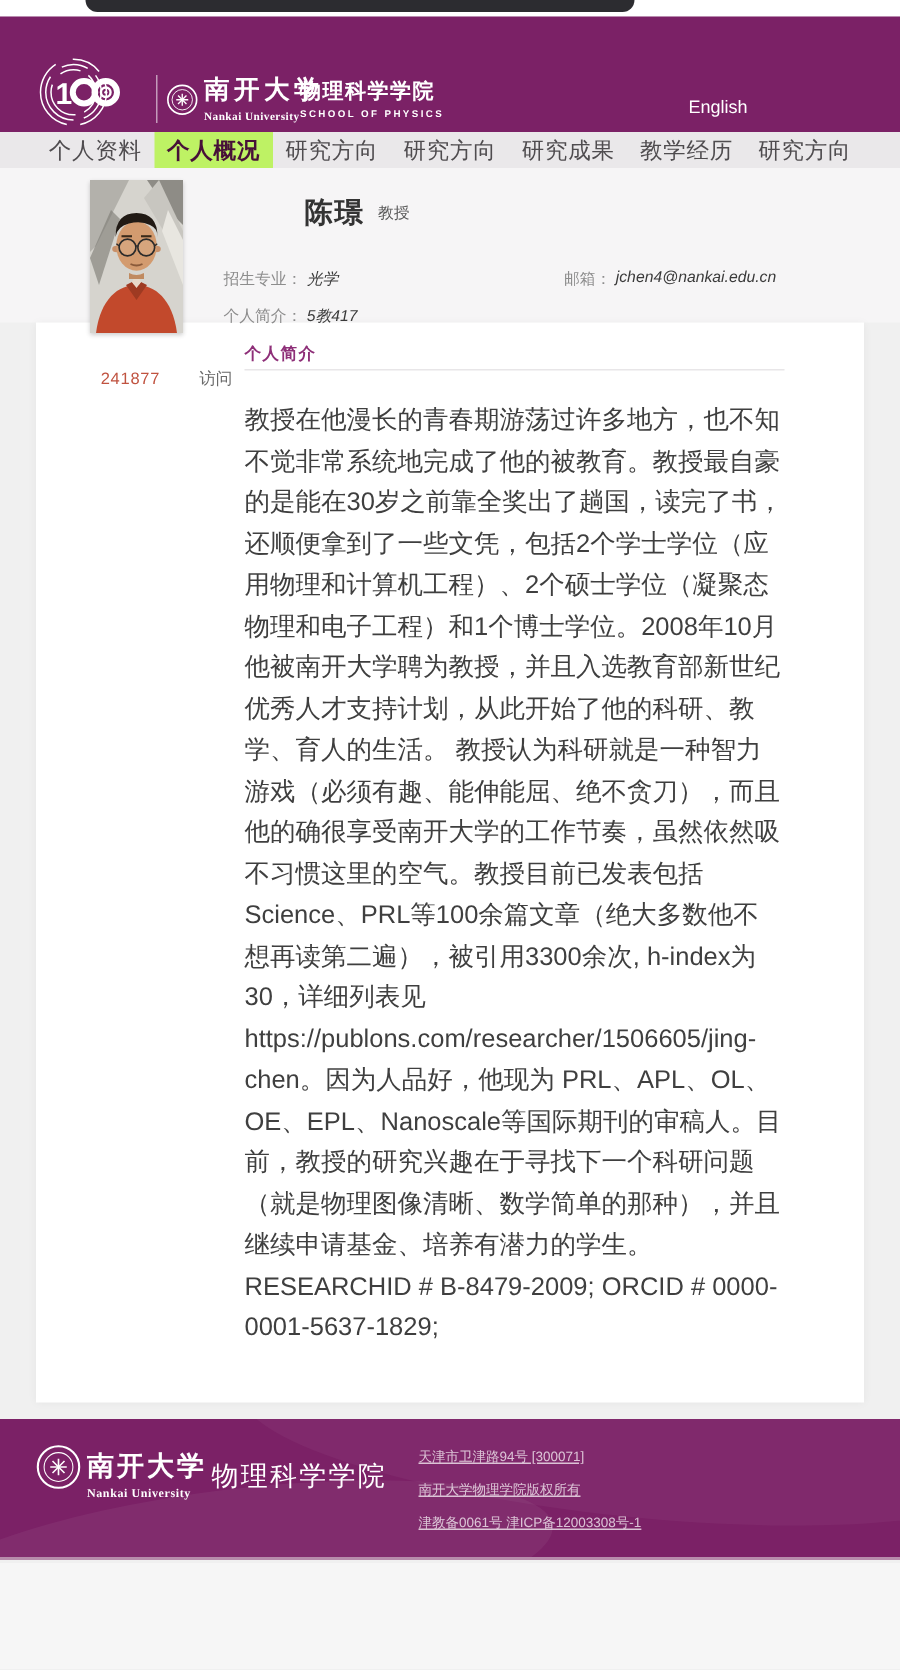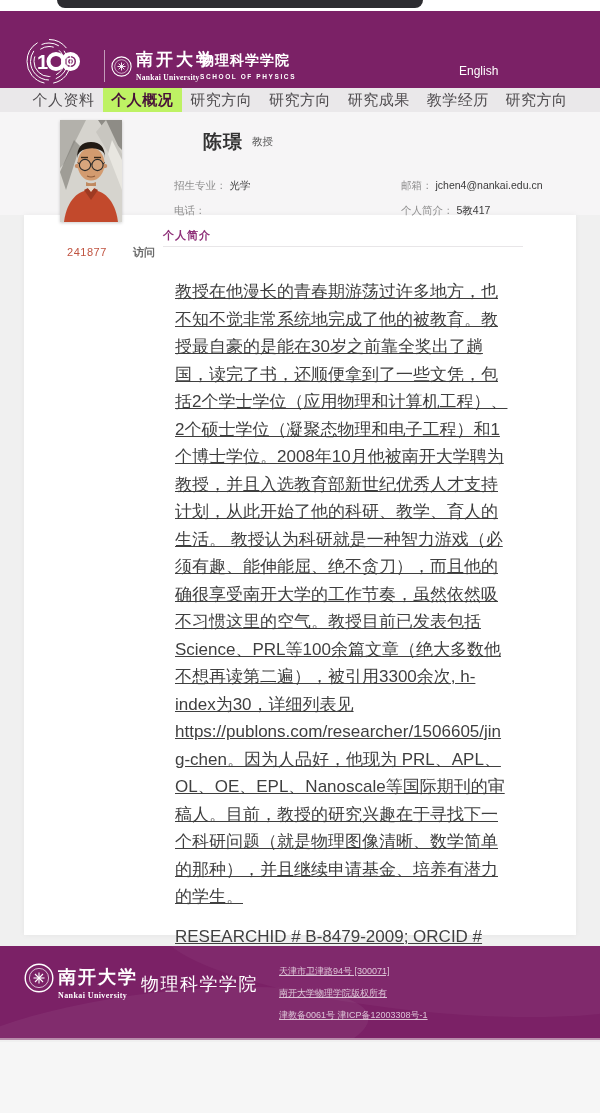--- a/index.html
+++ b/index.html
@@ -32,34 +32,34 @@
 
   
   .band { position:absolute; left:0; top:112px; width:600px; height:103px; background:#f6f5f6; }
   .card { position:absolute; left:24px; top:215px; width:552px; height:720px; background:#ffffff; box-shadow:0 0 6px rgba(0,0,0,.05); }
 
   .photo { position:absolute; left:60px; top:120px; width:62px; height:102px; box-shadow:0 1px 3px rgba(0,0,0,.2); }
   .name-row { position:absolute; left:163px; top:129px; display:flex; align-items:center;padding-left:40px; }
   .name { font-size:19px; font-weight:bold; color:#333; letter-spacing:1px; }
   .prof-title { font-size:10.5px; color:#5a5a5a; margin-left:9px; }
 
-  .contact { position:absolute; left:174px; top:179px; display:grid; grid-template-columns:227px auto; row-gap:11px; font-size:10.5px; }
+  .contact { position:absolute; left:149px; top:179px; display:grid; grid-template-columns:227px auto; row-gap:11px; font-size:10.5px; }
   .contact .row { display:flex; white-space:nowrap; }
   .contact .lbl { color:#8d8d8d; }
-  .contact .val { color:#3a3a3a; margin-left:3px; }
+  .contact .val { color:#3a3a3a; margin-left:3px;font-style:italic; }
 
   .visits { position:absolute; left:56px; top:245px; width:110px; text-align:center; font-size:11px; }
   .visits .num { color:#c05340; letter-spacing:.5px; }
-  .visits .lab { color:#6a6a6a; margin-left:23px;font-weight:bold; }
+  .visits .lab { color:#6a6a6a; margin-left:23px; }
 
   .section-title { position:absolute; left:163px; top:228px; font-size:11px; font-weight:bold; color:#8e2f78; letter-spacing:1px; }
   .divider { position:absolute; left:163px; top:246px; width:360px; height:1px; background:#e8e6e8; }
 
   .bio { position:absolute; left:163px; top:266px; width:359px; font-size:17px; line-height:27.5px; color:#3f3f3f; overflow-wrap:anywhere; text-align:left; }
-  .bio p { margin:12px;text-decoration:underline; }
+  .bio p { margin:0; }
 
   
   .footer { position:absolute; left:0; top:946px; width:600px; height:94px; background:#7b2166; border-bottom:2px solid #b78cab; overflow:hidden; }
   .swirl1 { position:absolute; left:-60px; bottom:-55px; width:430px; height:100px; background:rgba(255,255,255,.05); border-radius:50%; transform:rotate(-7deg); }
   .swirl2 { position:absolute; right:-80px; top:-45px; width:520px; height:110px; background:rgba(255,255,255,.04); border-radius:50%; transform:rotate(6deg); }
   .ftr-seal { position:absolute; left:24px; top:17px; }
   .ftr-wordmark { position:absolute; left:58px; top:19px; color:#fff; }
   .ftr-wordmark .calli { font-size:18px; letter-spacing:2px; }
   .ftr-wordmark .en { font-family:"Liberation Serif", serif; font-weight:bold; font-size:8px; letter-spacing:.4px; margin-top:2px; }
   .ftr-school { position:absolute; left:141px; top:26px; color:#ffffff; font-size:18px; letter-spacing:1.5px; white-space:nowrap; }
@@ -160,24 +160,20 @@
   <div class="contact">
     <div class="row">
       <span class="lbl">招生专业：</span>
       <span class="val">光学</span>
     </div>
     <div class="row">
       <span class="lbl">邮箱：</span>
       <span class="val">jchen4@nankai.edu.cn</span>
     </div>
     <div class="row">
-      <span class="lbl">电话：</span>
-      <span class="val"></span>
-    </div>
-    <div class="row">
       <span class="lbl">个人简介：</span>
       <span class="val">5教417</span>
     </div>
   </div>
 
   <div class="visits">
     <span class="num">241877</span>
     <span class="lab">访问</span>
   </div>
 

